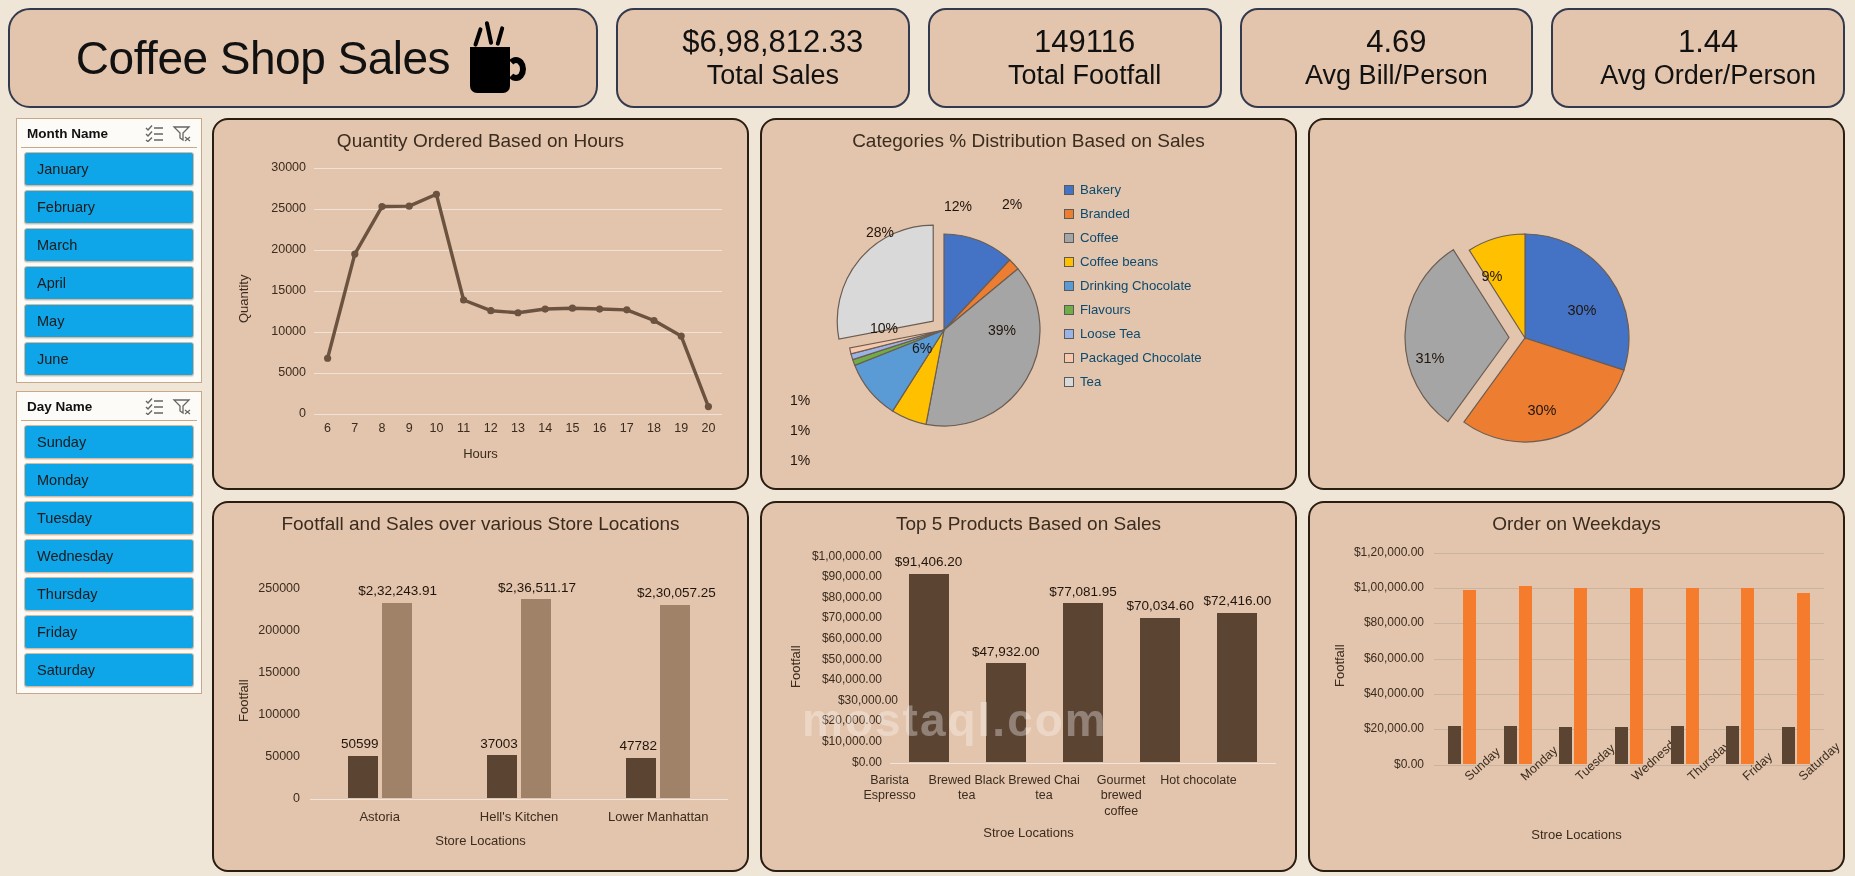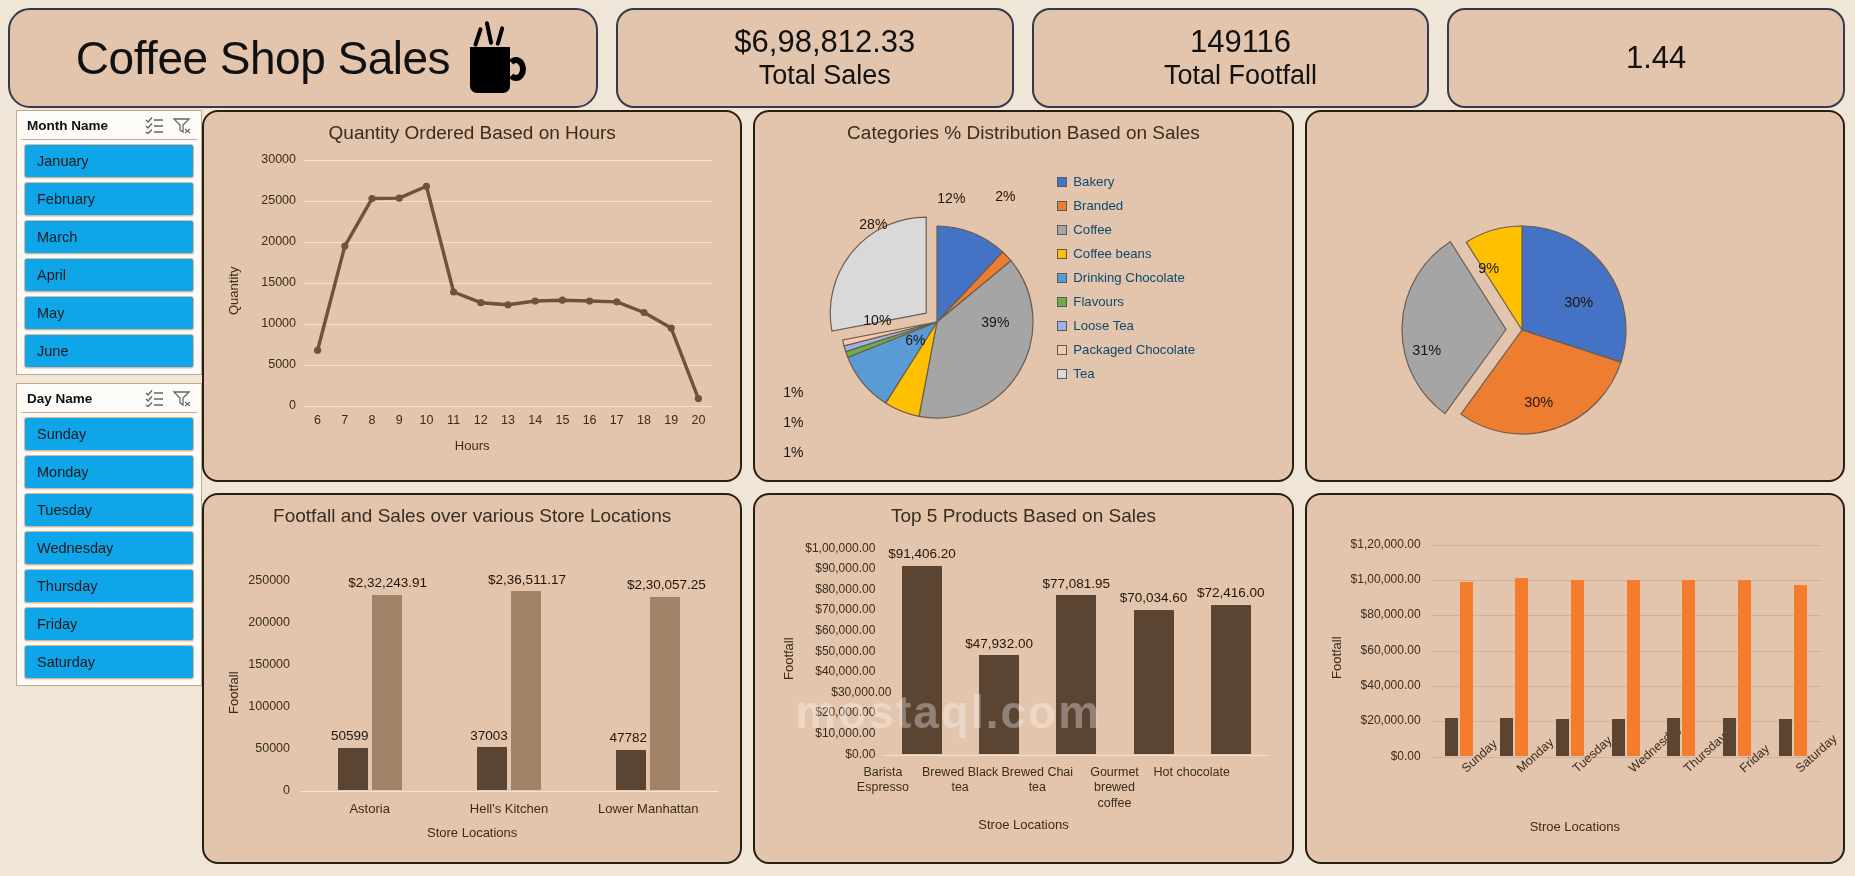--- a/index.html
+++ b/index.html
@@ -34,21 +34,21 @@
 
   .kpi {
     flex:1 1 0;
     background:#e3c4ac; border:2.5px solid #333a4d; border-radius:18px;
     display:flex; flex-direction:column; align-items:center; justify-content:center;padding-left:20px;
   }
   .kpi .v { font-size:31px; line-height:1.1; color:#111; }
   .kpi .l { font-size:27px; line-height:1.2; color:#111; }
 
   
-  .body { display:flex; height:754px; margin-top:2px;padding-left:8px; }
+  .body { display:flex; gap:10px; height:754px; margin-top:10px;padding-left:8px; }
 
   
   .slicers { flex:0 0 186px; display:flex; flex-direction:column; gap:8px; }
   .slicer { background:#fdfbf7; border:1px solid #c9a88a; padding:3px 4px 6px 4px; }
   .slicer-head { display:flex; align-items:center; gap:8px; padding:3px 6px 5px 6px; border-bottom:1px solid #c9a88a;}
   .slicer-head .t { font-size:13.5px; font-weight:bold; color:#111; flex:1; }
   .ico { width:19px; height:17px; position:relative; opacity:.75; }
   .ico svg { display:block; }
   .s-item {
     margin:4px 3px 0 3px; background:#0ea5e9; border:1px solid #e2b893;
@@ -96,21 +96,26 @@
     </div>
     <div class="kpi">
       <div class="v">$6,98,812.33</div>
       <div class="l">Total Sales</div>
     </div>
     <div class="kpi">
       <div class="v">149116</div>
       <div class="l">Total Footfall</div>
     </div>
     <div class="kpi">
+      <div class="v">4.69</div>
+      <div class="l">Avg Bill/Person</div>
+    </div>
+    <div class="kpi">
       <div class="v">1.44</div>
+      <div class="l">Avg Order/Person</div>
     </div>
   </div>
 
   <div class="body">
 
     <div class="slicers">
 
       <div class="slicer">
         <div class="slicer-head">
           <span class="t">Month Name</span>
@@ -370,20 +375,21 @@
             <div class="bar" style="left:455.40000000000003px;bottom:108px;width:40px;height:149.17696px;background:#5c4433;"></div>
             <div class="dlabel" style="left:475.40000000000003px;top:90.82303999999999px;font-size:13.5px;">$72,416.00</div>
             <div class="tick" style="left: 436.4px; top: 270px; transform: none; font-size: 12.5px; text-align: center; width: 78px; margin-left: -39px; white-space: normal; line-height: 1.25;">Hot chocolate</div>
             <div class="xlab" style="left:0;top:322px;">Stroe Locations</div>
             <div class="ylab" style="left:26px;top:185px;">Footfall</div>
           </div>
         <div class="watermark" style="left:40px;top:190px;font-size:46px;">mostaql.com</div>
       </div>
 
       <div class="card">
+        <h3>Order on Weekdays</h3>
         <div class="plot" id="p-bar3">
             <div class="gl" style="left:124px;top:262px;width:390px;background:#cbb49f;"></div>
             <div class="tick" style="left:114px;top:254px;transform:translateX(-100%);font-size:12px;">$0.00</div>
             <div class="gl" style="left:124px;top:226.66666666666669px;width:390px;background:#cbb49f;"></div>
             <div class="tick" style="left:114px;top:218.66666666666669px;transform:translateX(-100%);font-size:12px;">$20,000.00</div>
             <div class="gl" style="left:124px;top:191.33333333333334px;width:390px;background:#cbb49f;"></div>
             <div class="tick" style="left:114px;top:183.33333333333334px;transform:translateX(-100%);font-size:12px;">$40,000.00</div>
             <div class="gl" style="left:124px;top:156px;width:390px;background:#cbb49f;"></div>
             <div class="tick" style="left:114px;top:148px;transform:translateX(-100%);font-size:12px;">$60,000.00</div>
             <div class="gl" style="left:124px;top:120.66666666666669px;width:390px;background:#cbb49f;"></div>

